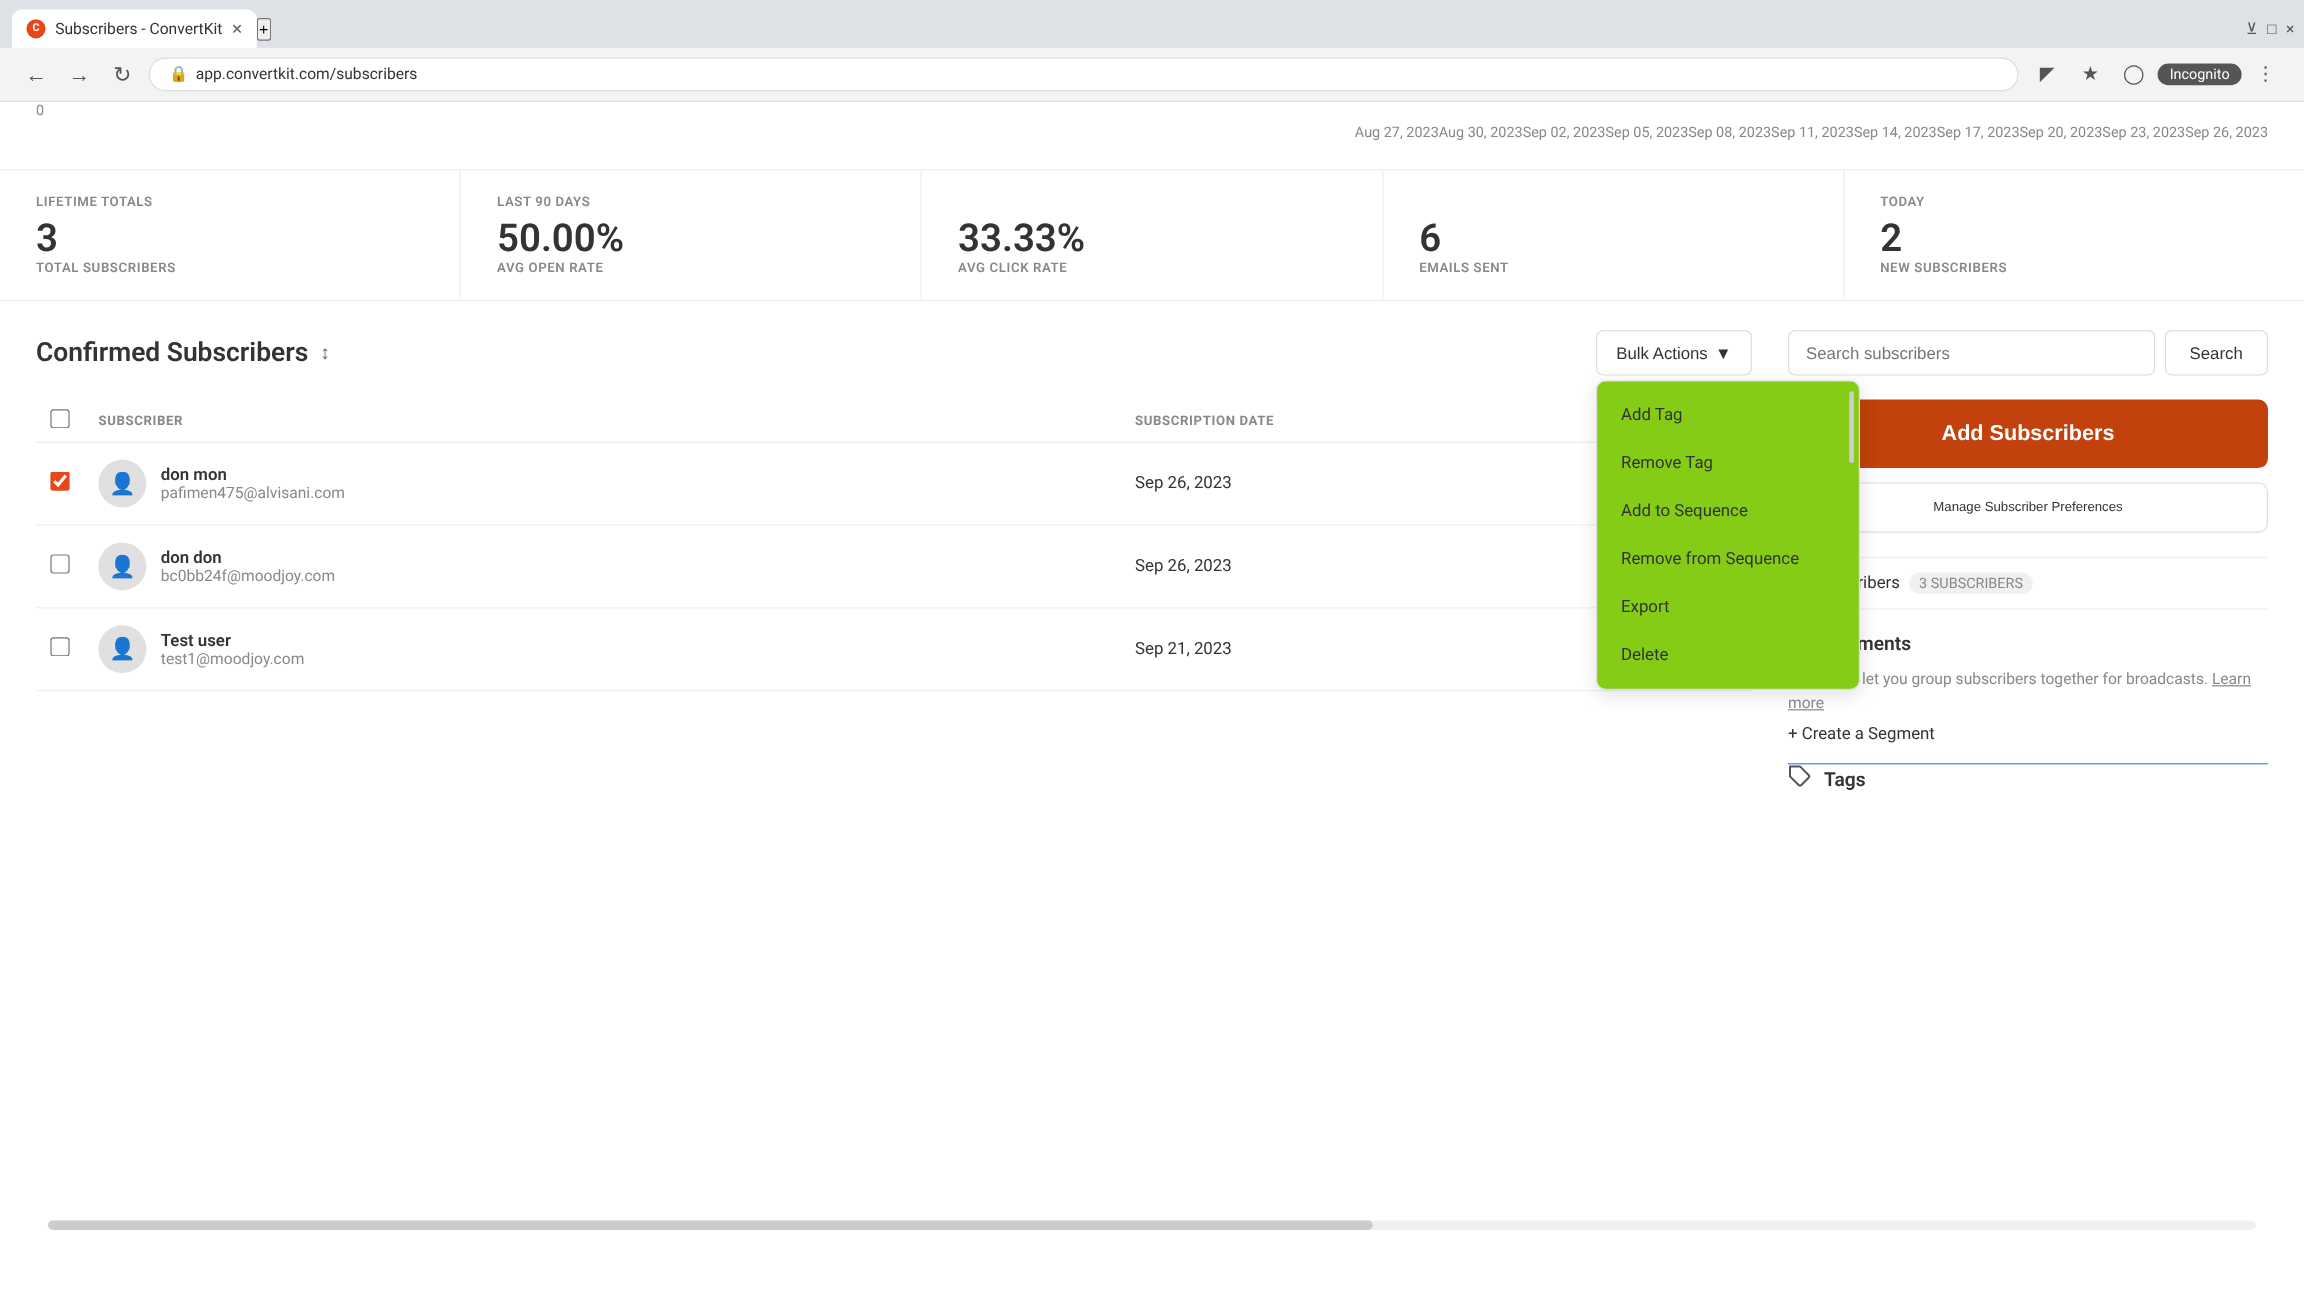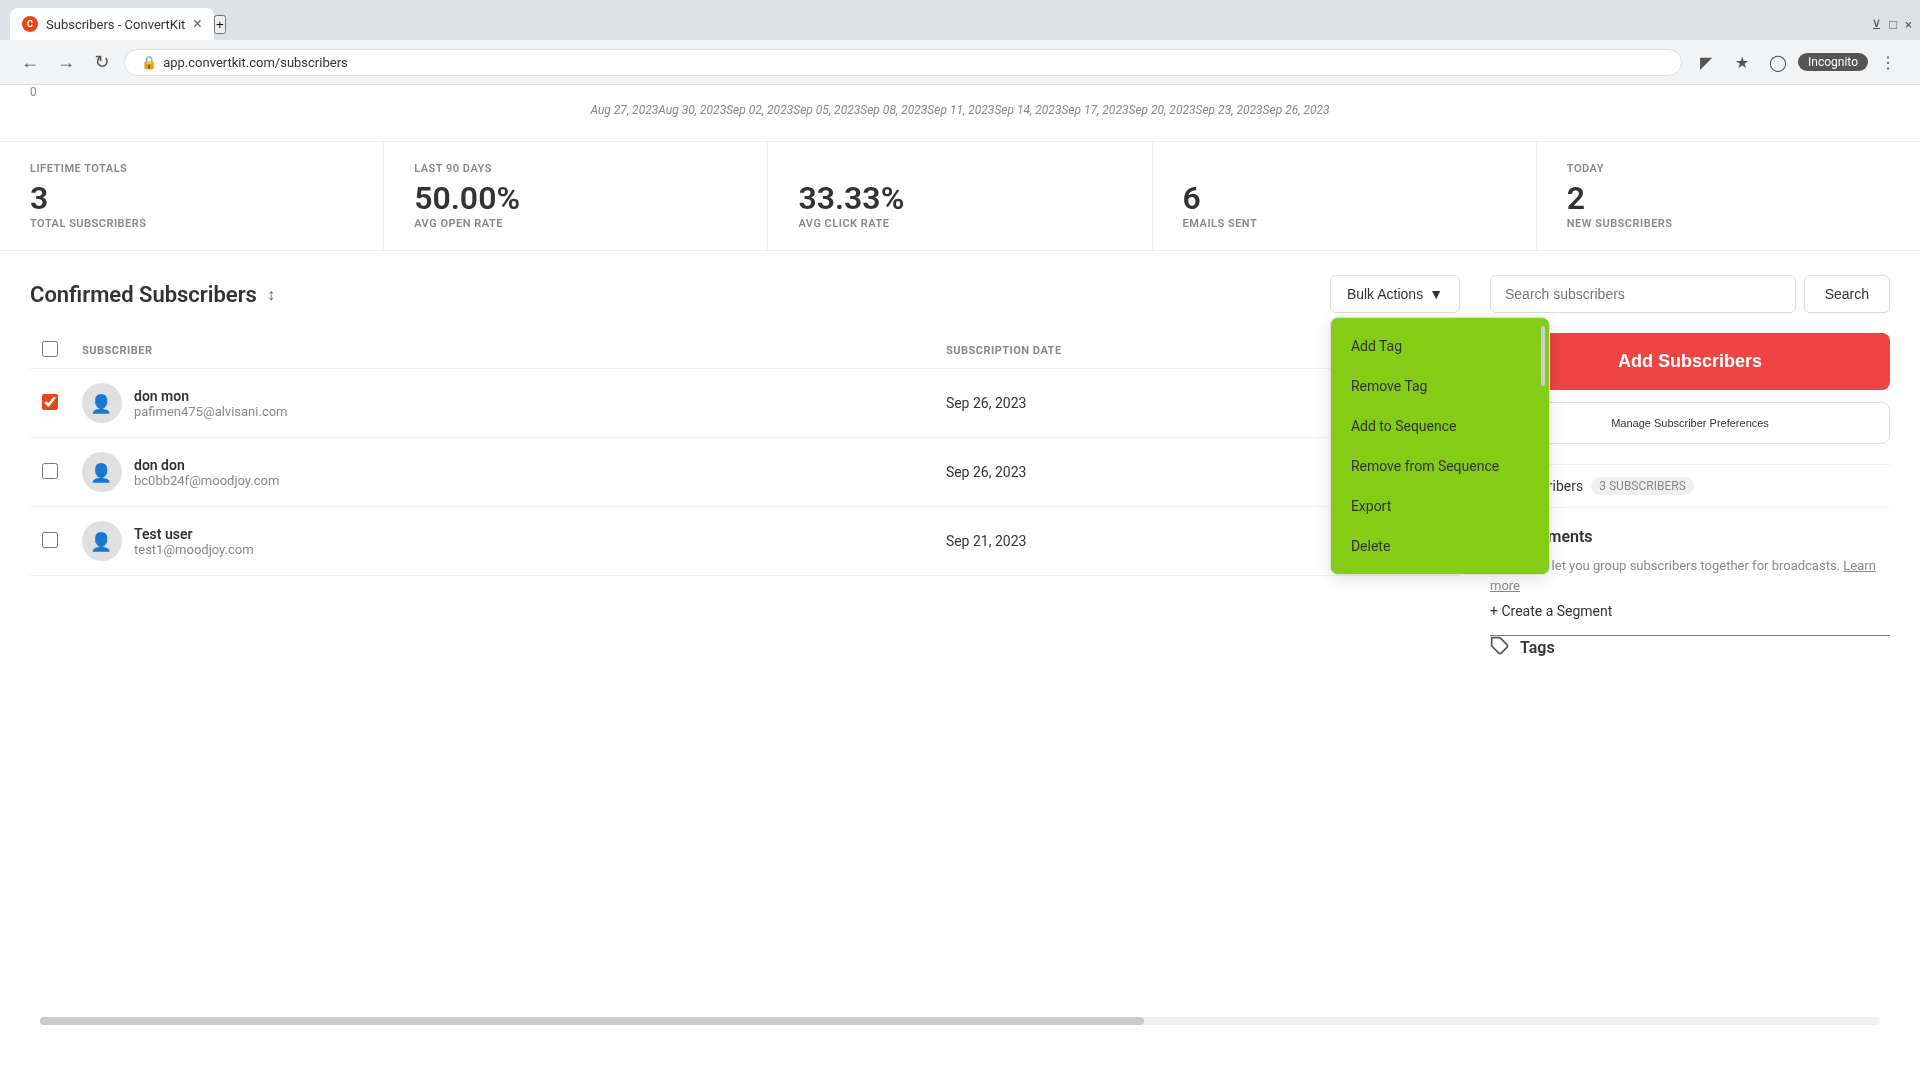--- a/index.html
+++ b/index.html
@@ -17,21 +17,21 @@
     .address-lock { color: #555; font-size: 13px; }
     .browser-actions { display: flex; align-items: center; gap: 4px; }
     .browser-action-btn { background: none; border: none; cursor: pointer; color: #555; font-size: 16px; width: 32px; height: 32px; border-radius: 50%; display: flex; align-items: center; justify-content: center; }
     .incognito-badge { background: #555; color: #fff; border-radius: 12px; padding: 2px 10px; font-size: 12px; }
 
     
     .page-content { background: #fff; height: calc(1080px - 74px); overflow: hidden; }
 
     
     .chart-area { background: #fff; padding: 0 30px 16px; border-bottom: 1px solid #eee; }
-    .chart-dates { display: flex; justify-content: center; padding: 0 0 8px; font-style: italic; }
+    .chart-dates { display: flex; justify-content: flex-end; padding: 0 0 8px; }
     .chart-date { font-size: 12px; color: #888; }
     .chart-zero { font-size: 12px; color: #888; padding: 0; }
 
     
     .stats-bar { display: flex; align-items: stretch; border-bottom: 1px solid #eee; }
     .stat-item { flex: 1; padding: 20px 30px; border-right: 1px solid #eee; }
     .stat-item:last-child { border-right: none; }
     .stat-label { font-size: 11px; color: #888; text-transform: uppercase; letter-spacing: 0.5px; font-weight: 600; margin-bottom: 4px; }
     .stat-sub { font-size: 11px; color: #888; text-transform: uppercase; letter-spacing: 0.5px; font-weight: 600; }
     .stat-value { font-size: 32px; font-weight: 600; color: #333; }
@@ -69,21 +69,21 @@
     .total-row { padding: 16px 0; font-size: 14px; color: #555; }
 
     
     input[type="checkbox"] { width: 16px; height: 16px; cursor: pointer; accent-color: #e8471a; }
 
     
     .sidebar { width: 400px; flex-shrink: 0; }
     .search-row { display: flex; gap: 8px; margin-bottom: 20px; }
     .search-input { flex: 1; border: 1px solid #ddd; border-radius: 6px; padding: 10px 14px; font-size: 14px; color: #999; }
     .search-btn { background: #fff; border: 1px solid #ddd; border-radius: 6px; padding: 10px 20px; font-size: 14px; color: #333; cursor: pointer; }
-    .add-subscribers-btn { width: 100%; background: #ef4444; color: #fff; border: none; border-radius: 8px; padding: 18px; font-size: 18px; font-weight: 700; cursor: pointer; margin-bottom: 12px; }
+    .add-subscribers-btn { width: 100%; background: #c2410c; color: #fff; border: none; border-radius: 8px; padding: 18px; font-size: 18px; font-weight: 700; cursor: pointer; margin-bottom: 12px; }
     .manage-prefs-btn { width: 100%; background: #fff; border: 1px solid #ddd; border-radius: 8px; padding: 14px; font-size: 11px; font-weight: 500; color: #333; cursor: pointer; margin-bottom: 20px; }
 
     
     .all-subscribers-row { display: flex; align-items: center; gap: 8px; padding: 12px 0; border-top: 1px solid #eee; }
     .sub-count-badge { font-size: 12px; color: #888; background: #f0f0f0; border-radius: 10px; padding: 2px 8px; }
 
     
     .segments-section { padding: 16px 0; border-top: 1px solid #eee; }
     .segments-header { display: flex; align-items: center; gap: 10px; margin-bottom: 8px; }
     .segments-icon { color: #555; font-size: 18px; }

